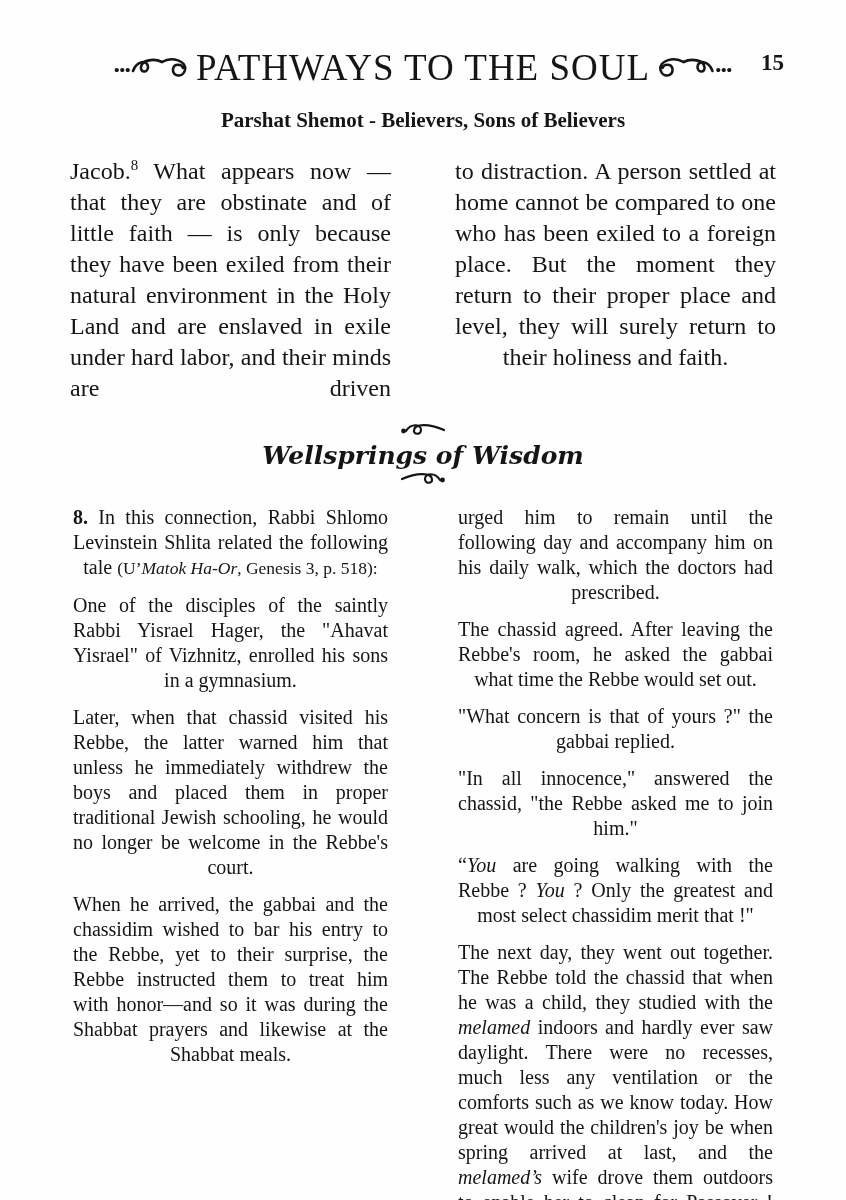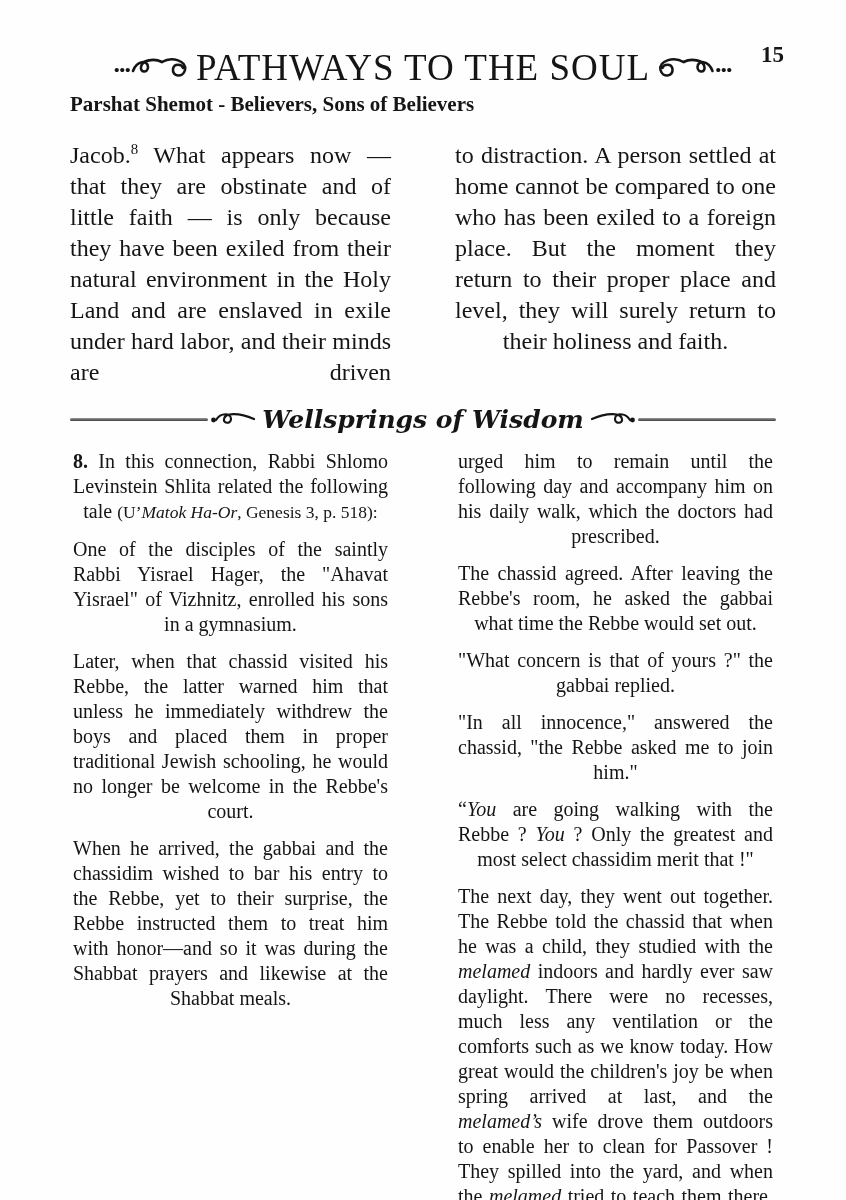--- a/index.html
+++ b/index.html
@@ -5,35 +5,35 @@
   html,body{margin:0;padding:0;background:#ffffff;}
   .page{
     width:846px;height:1200px;box-sizing:border-box;
     padding:42px 70px 0;
     background:#fefefe;color:#151515;
     font-family:"Liberation Serif", serif;
     overflow:hidden;position:relative;
   }
   
   .title-row{display:flex;align-items:center;justify-content:center;position:relative;height:50px;}
-  .page-number{position:absolute;right:-8px;top:0;font-weight:bold;font-size:23px;}
+  .page-number{position:absolute;right:-8px;top:8px;font-weight:bold;font-size:23px;}
   .main-title{font-size:37px;font-weight:normal;letter-spacing:1px;white-space:nowrap;margin:0 6px;}
   .ornament{display:flex;align-items:center;}
   .ornament .dots{font-size:26px;font-weight:bold;letter-spacing:-1px;line-height:1;padding-bottom:6px;}
   .ornament svg{display:block;}
   .flip{transform:scaleX(-1);}
-  .subtitle{text-align:left;font-weight:bold;font-size:21px;margin-top:0;}
+  .subtitle{text-align:center;font-weight:bold;font-size:21px;margin-top:16px;}
   
   .columns{display:flex;gap:64px;}
   .col{width:333px;}
   p{margin:0 3px 12px;}
   .main-text{margin-top:23px;font-size:24px;line-height:31px;text-align:justify;}
   .main-text p{margin:0;}
   
-  .divider{display:flex;align-items:center;margin:17px 0 15px;}
+  .divider{display:flex;align-items:center;margin:17px 0 15px;flex-direction:column;}
   .divider .line{flex:1;height:3px;background:linear-gradient(#999,#3f3f3f);border-radius:2px;}
   .divider .label{
     font-family:"DejaVu Serif", serif;font-style:italic;font-weight:bold;
     font-size:25px;margin:0 4px;white-space:nowrap;
   }
   .divider .ornament svg{margin:0 2px;}
   
   .footnotes{font-size:20px;line-height:25px;text-align:justify;}
   .last-center{text-align-last:center;}
   .last-justify{text-align-last:justify;}

